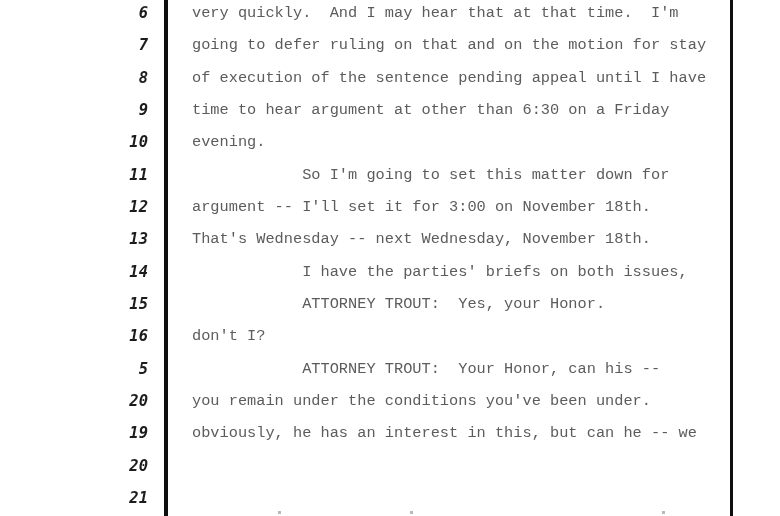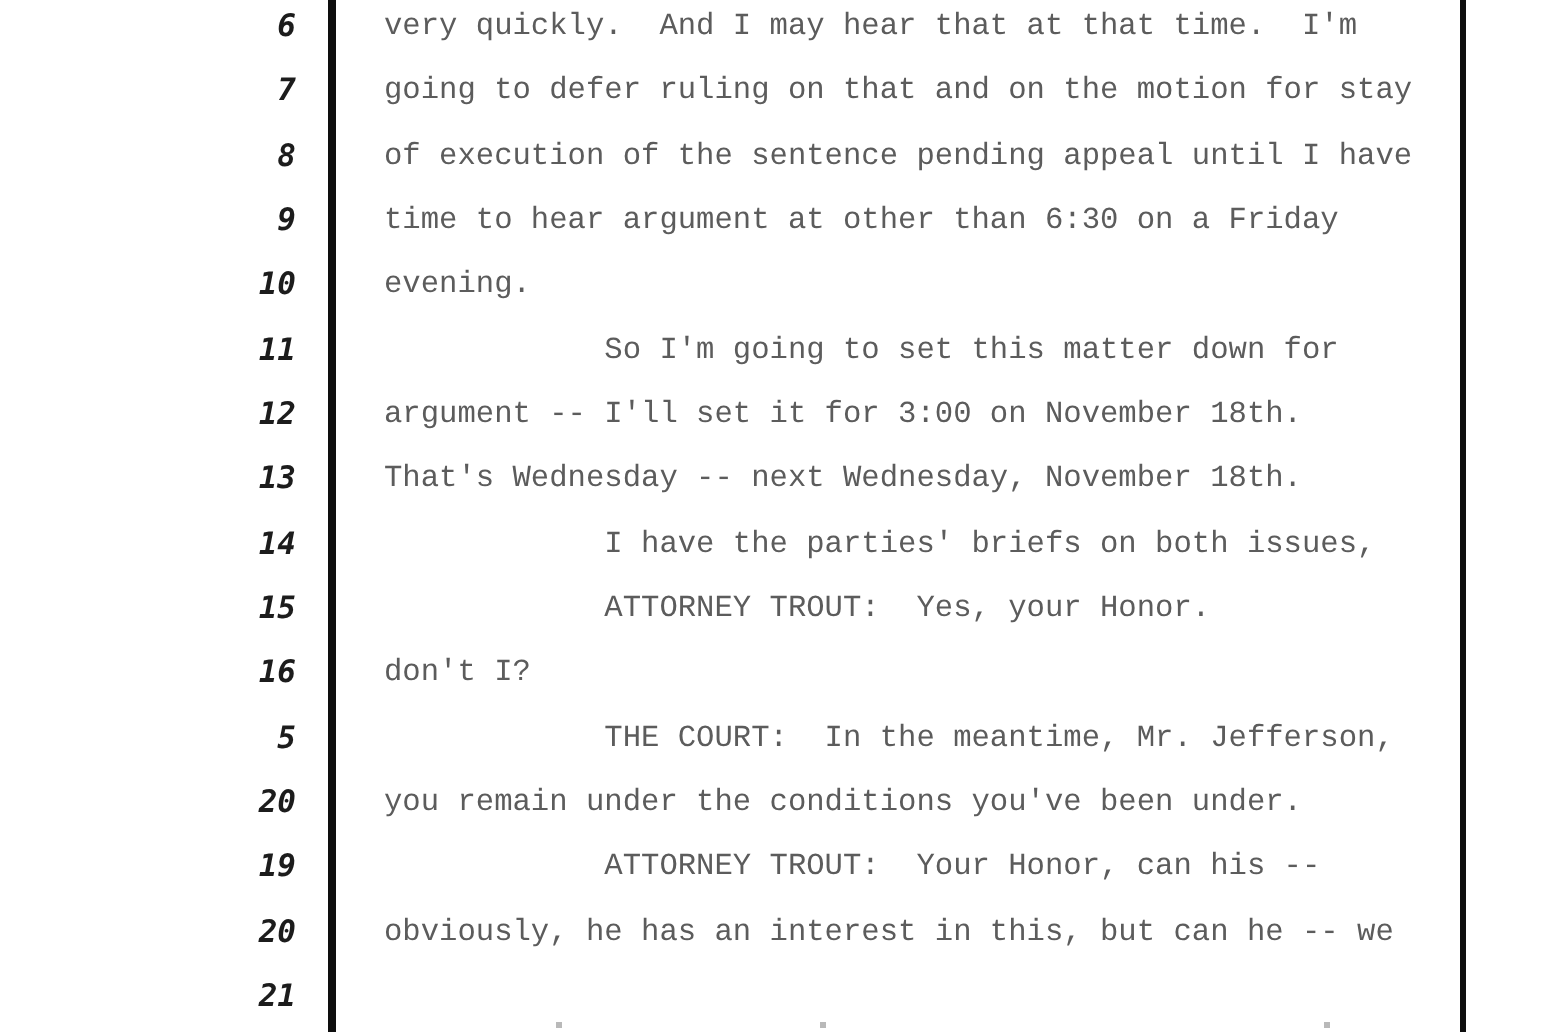--- a/index.html
+++ b/index.html
@@ -114,23 +114,22 @@
       <div class="row">going to defer ruling on that and on the motion for stay</div>
       <div class="row">of execution of the sentence pending appeal until I have</div>
       <div class="row">time to hear argument at other than 6:30 on a Friday</div>
       <div class="row">evening.</div>
       <div class="row">            So I'm going to set this matter down for</div>
       <div class="row">argument -- I'll set it for 3:00 on November 18th.</div>
       <div class="row">That's Wednesday -- next Wednesday, November 18th.</div>
       <div class="row">            I have the parties' briefs on both issues,</div>
       <div class="row">            ATTORNEY TROUT:  Yes, your Honor.</div>
       <div class="row">don't I?</div>
-      <div class="row">            THE COURT:  In the meantime, Mr. Jefferson,</div>
+      <div class="row">            ATTORNEY TROUT:  Your Honor, can his --</div>
       <div class="row">you remain under the conditions you've been under.</div>
-      <div class="row">            ATTORNEY TROUT:  Your Honor, can his --</div>
       <div class="row">obviously, he has an interest in this, but can he -- we</div>
     </div>
 
   <div class="rule-right"></div>
 
   <div class="clipped-line" id="clipped-line">
     <span class="mark m1"></span>
     <span class="mark m2"></span>
     <span class="mark m3"></span>
   </div>

